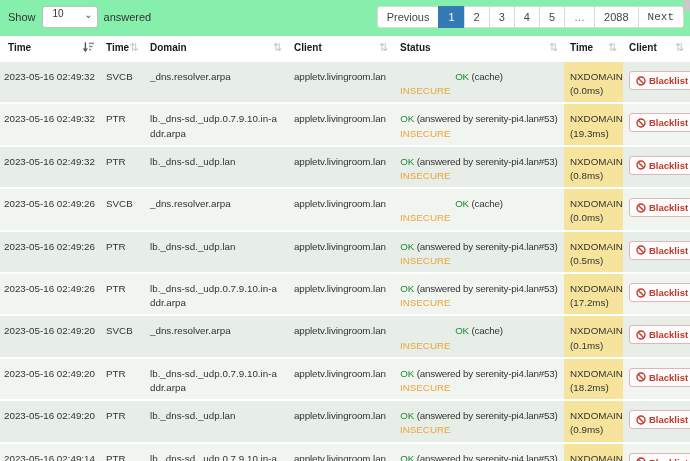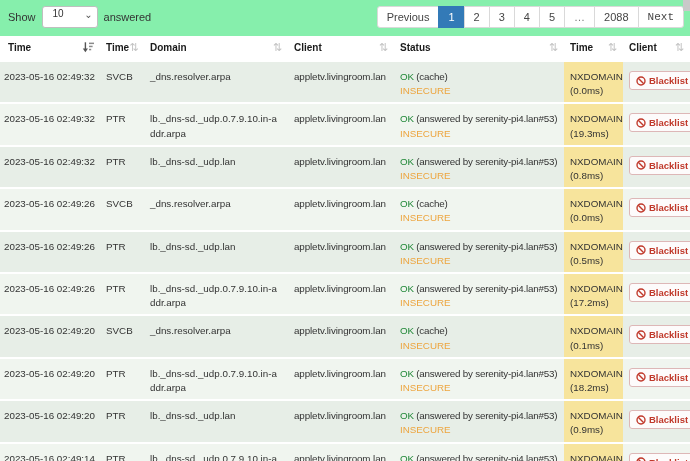--- a/index.html
+++ b/index.html
@@ -53,21 +53,21 @@
 
   tbody td{
     font-size:9.8px;vertical-align:top;padding:8px 6px 4px 6px;border-top:2px solid #fff;
     line-height:1.45;overflow:hidden;
   }
   tbody tr:nth-child(odd) td{background:var(--row_odd);}
   tbody tr:nth-child(even) td{background:var(--row_even);}
   tbody td.col-time{padding-left:4px;white-space:nowrap;}
   tbody td.col-client{white-space:nowrap;letter-spacing:-0.1px;margin-left:36px;}
   tbody td.col-domain{word-break:break-all;}
-  .status-line1{white-space:nowrap;letter-spacing:-0.2px;}
+  .status-line1{white-space:nowrap;letter-spacing:-0.2px;text-align:center;}
   .ok-text{color:var(--ok_green);}
   .insecure-text{color:var(--insecure_orange);}
   tbody tr:nth-child(odd) td.col-reply{background:var(--reply_highlight);}
   tbody tr:nth-child(even) td.col-reply{background:var(--reply_highlight);}
   td.col-action{text-align:center;padding-top:9px;}
 
   .blacklist-btn{
     display:inline-flex;align-items:center;gap:3px;background:#fdfbfb;border:1px solid #ddb7b7;
     border-radius:3px;color:var(--blacklist_red);font:bold 9.5px "Liberation Sans","DejaVu Sans",sans-serif;
     padding:3px 6px;cursor:pointer;

